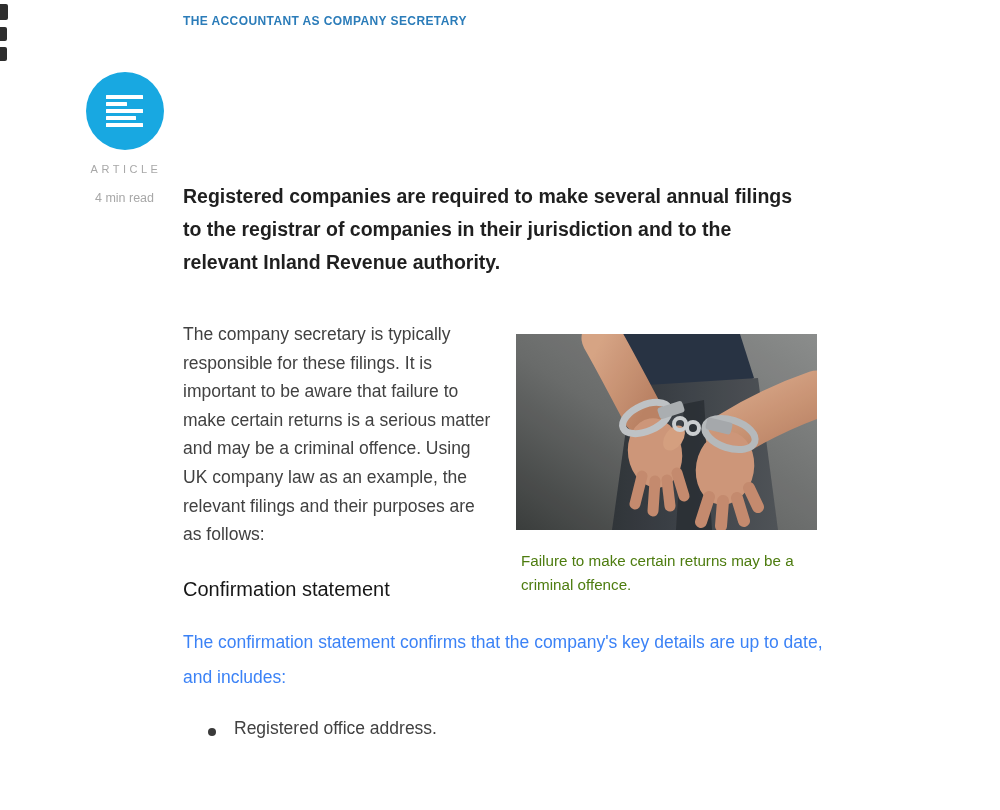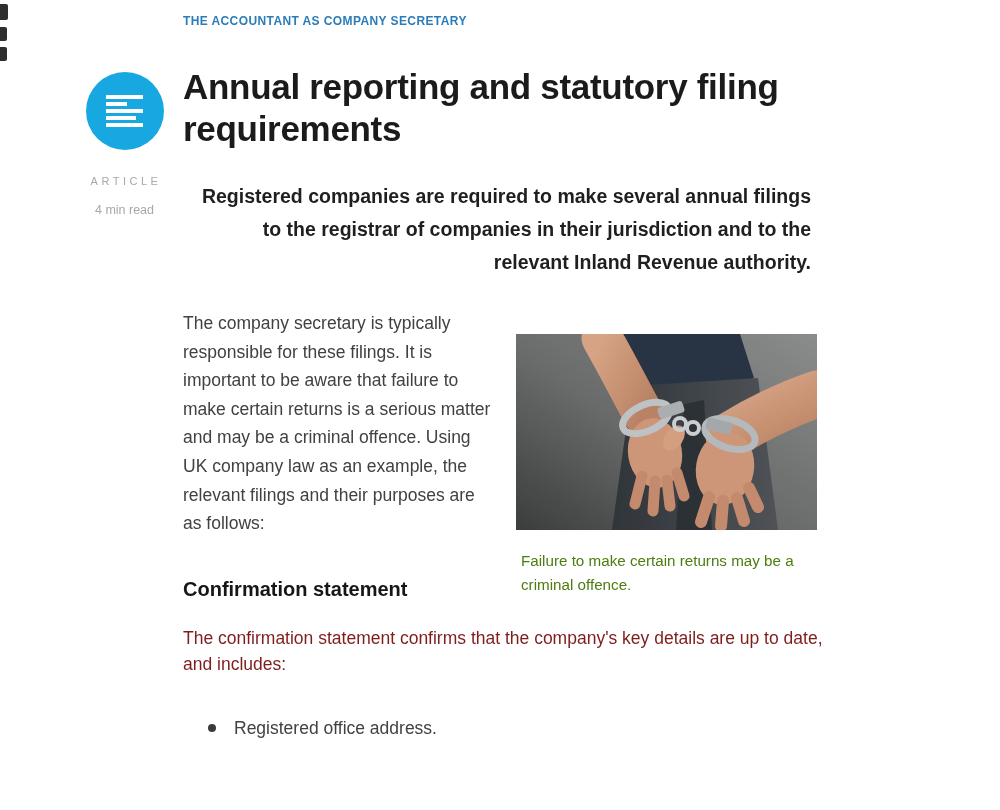--- a/index.html
+++ b/index.html
@@ -26,55 +26,55 @@
     margin:0 auto; display:flex; align-items:center; justify-content:center;
   }
   .article-glyph { width:37px; }
   .article-glyph .bar { height:4px; background:#ffffff; margin-bottom:3px; border-radius:0.5px; }
   .article-glyph .b1 { width:100%; }
   .article-glyph .b2 { width:58%; }
   .article-glyph .b3 { width:100%; }
   .article-glyph .b4 { width:80%; }
   .article-glyph .b5 { width:100%; margin-bottom:0; }
   .badge-type {
-    margin-top:25px; font-size:11px; letter-spacing:3.5px; color:#a8a8a8;
+    margin-top:13px; font-size:11px; letter-spacing:3.5px; color:#a8a8a8;
     padding-left:3px;
   }
   .badge-read { margin-top:16px; font-size:12.5px; color:#a8a8a8; }
 
   .headline {
     position:absolute; left:183px; top:66px; width:620px;
     font-size:35px; line-height:42px; font-weight:bold; color:#1b1b1b;
     letter-spacing:-0.3px;
   }
   .intro {
     position:absolute; left:183px; top:180px; width:628px;
-    font-size:19.5px; line-height:33px; font-weight:bold; color:#1f1f1f;text-align:right;
+    font-size:19.5px; line-height:33px; font-weight:bold; color:#1f1f1f;
   }
   .body-col {
-    position:absolute; left:183px; top:309px; width:310px;
+    position:absolute; left:183px; top:320px; width:310px;
     font-size:17.5px; line-height:28.6px; color:#414141;
   }
   .figure { position:absolute; left:516px; top:334px; width:301px; }
   .figure svg { display:block; width:301px; height:196px; }
   .caption {
     position:absolute; left:521px; top:549px; width:296px;
     font-size:15.2px; line-height:24px; color:#4d7c0f;
   }
   .subheading {
     position:absolute; left:183px; top:578px;
-    font-size:20px; font-weight:bold; color:#161616;
+    font-size:20px; font-weight:normal; color:#161616;
   }
   .para2 {
     position:absolute; left:183px; top:625px; width:655px;
-    font-size:17.5px; line-height:26px; color:#7f1d1d;
+    font-size:17.5px; line-height:35px; color:#3b82f6;
   }
   .bullets { position:absolute; left:208px; top:718px; width:640px; list-style:none; }
   .bullets li {
-    display:flex; align-items:flex-start; margin-bottom:27px;
+    display:flex; align-items:center; margin-bottom:27px;
     font-size:17.5px; line-height:21px; color:#414141;
   }
   .bullet-dot {
     width:8px; height:8px; border-radius:50%; background:#3a3a3a;
     margin:6px 18px 0 0; flex:0 0 8px;
   }
 </style>
 </head>
 <body>
 
@@ -95,21 +95,20 @@
         <div class="bar b2"></div>
         <div class="bar b3"></div>
         <div class="bar b4"></div>
         <div class="bar b5"></div>
       </div>
     </div>
     <div class="badge-type">ARTICLE</div>
     <div class="badge-read">4 min read</div>
   </div>
 
-  <h1 class="headline">Annual reporting and statutory filing requirements</h1>
 
   <p class="intro">Registered companies are required to make several annual filings to the registrar of companies in their jurisdiction and to the relevant Inland Revenue authority.</p>
 
   <p class="body-col">The company secretary is typically responsible for these filings. It is important to be aware that failure to make certain returns is a serious matter and may be a criminal offence. Using UK company law as an example, the relevant filings and their purposes are as follows:</p>
 
   <div class="figure">
     <svg viewBox="0 0 301 196" aria-hidden="true">
       <defs>
         <linearGradient id="bgGrad" x1="0" y1="1" x2="1" y2="0">
           <stop offset="0" stop-color="#3e4140"></stop>

